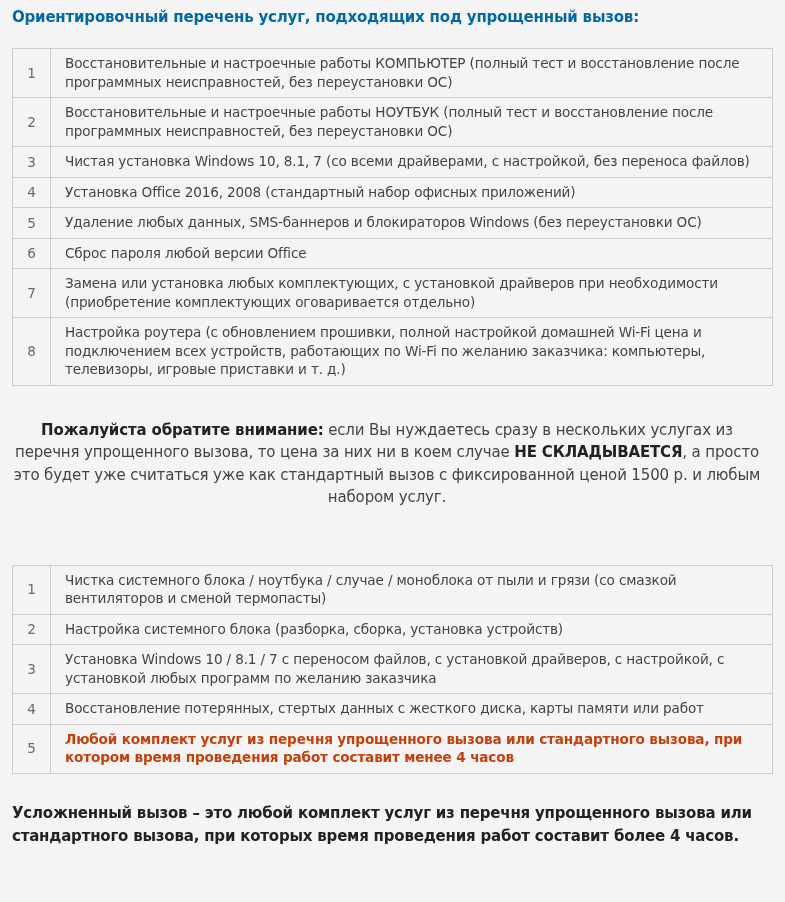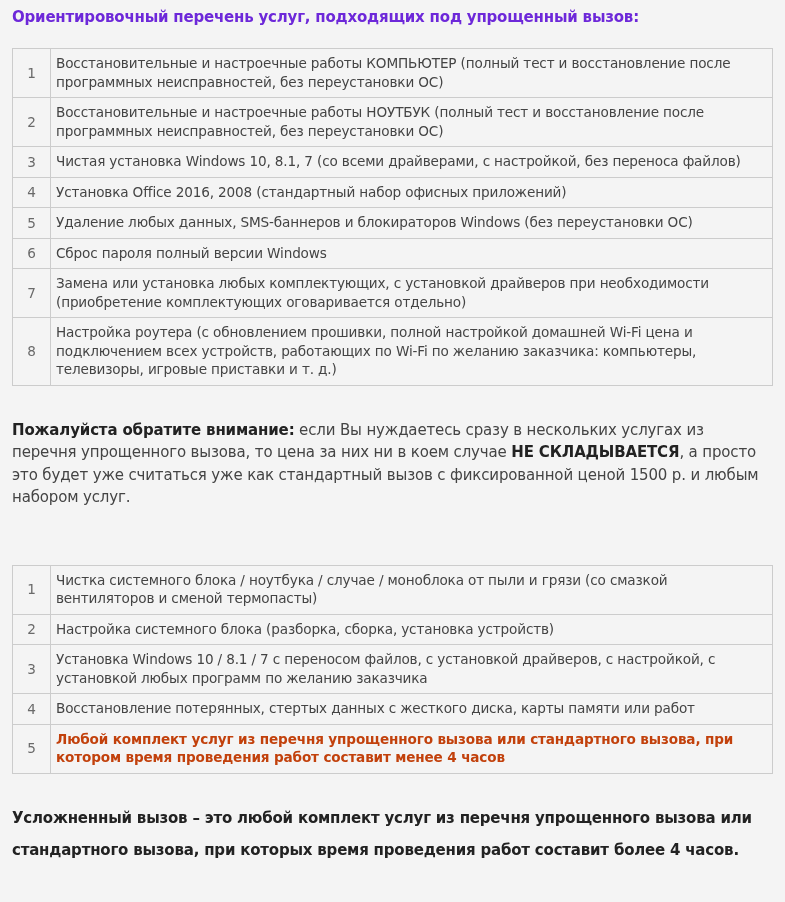--- a/index.html
+++ b/index.html
@@ -14,21 +14,21 @@
       font-family: "DejaVu Sans", "Liberation Sans", sans-serif;
       color: #3d3d3d;
     }
     .page {
       padding: 0 12px 0 12px;
       position: relative;
     }
     .section-heading {
       font-weight: bold;
       font-size: 15px;
-      color: #6d28d9;
+      color: #0369a1;
       margin: 0;
       letter-spacing: -0.2px;
     }
     .h1 { padding-top: 8px; height: 40px; }
     .h2 { padding-top: 14px; height: 35px; }
     table.svc {
       width: 761px;
       border-collapse: collapse;
       font-size: 13.6px;
       line-height: 18.5px;
@@ -39,42 +39,43 @@
       border: 1px solid #cccccc;
       vertical-align: middle;
     }
     table.svc td.num {
       width: 37px;
       text-align: center;
       color: #6a6a6a;
       padding: 0;
     }
     table.svc td.txt {
-      padding: 5px 8px 6px 5px;
+      padding: 5px 8px 6px 14px;
       margin-top: 28px;
     }
     table.svc td.txt.bold {
       font-weight: bold;
       color: #c2410c;
     }
     .note {
       margin: 0;
       padding-top: 33px;
       font-size: 15px;
       line-height: 22.5px;
       color: #444;
       width: 750px;
       letter-spacing: -0.15px;
+      text-align: center;
     }
     .note b { color: #222; }
     .final {
       margin: 0;
       padding-top: 28px;
       font-size: 15px;
-      line-height: 32px;
+      line-height: 23px;
       font-weight: bold;
       color: #222;
       letter-spacing: -0.2px;
     }
     .spacer1 { height: 56px; }
   </style>
 </head>
 <body>
 
 <div class="page">
@@ -98,21 +99,21 @@
       <tr>
         <td class="num">4</td>
         <td class="txt">Установка Office 2016, 2008 (стандартный набор офисных приложений)</td>
       </tr>
       <tr>
         <td class="num">5</td>
         <td class="txt">Удаление любых данных, SMS-баннеров и блокираторов Windows (без переустановки ОС)</td>
       </tr>
       <tr>
         <td class="num">6</td>
-        <td class="txt">Сброс пароля полный версии Windows</td>
+        <td class="txt">Сброс пароля любой версии Office</td>
       </tr>
       <tr>
         <td class="num">7</td>
         <td class="txt">Замена или установка любых комплектующих, с установкой драйверов при необходимости (приобретение комплектующих оговаривается отдельно)</td>
       </tr>
       <tr>
         <td class="num">8</td>
         <td class="txt">Настройка роутера (с обновлением прошивки, полной настройкой домашней Wi-Fi цена и подключением всех устройств, работающих по Wi-Fi по желанию заказчика: компьютеры, телевизоры, игровые приставки и т. д.)</td>
       </tr>
     </tbody>

